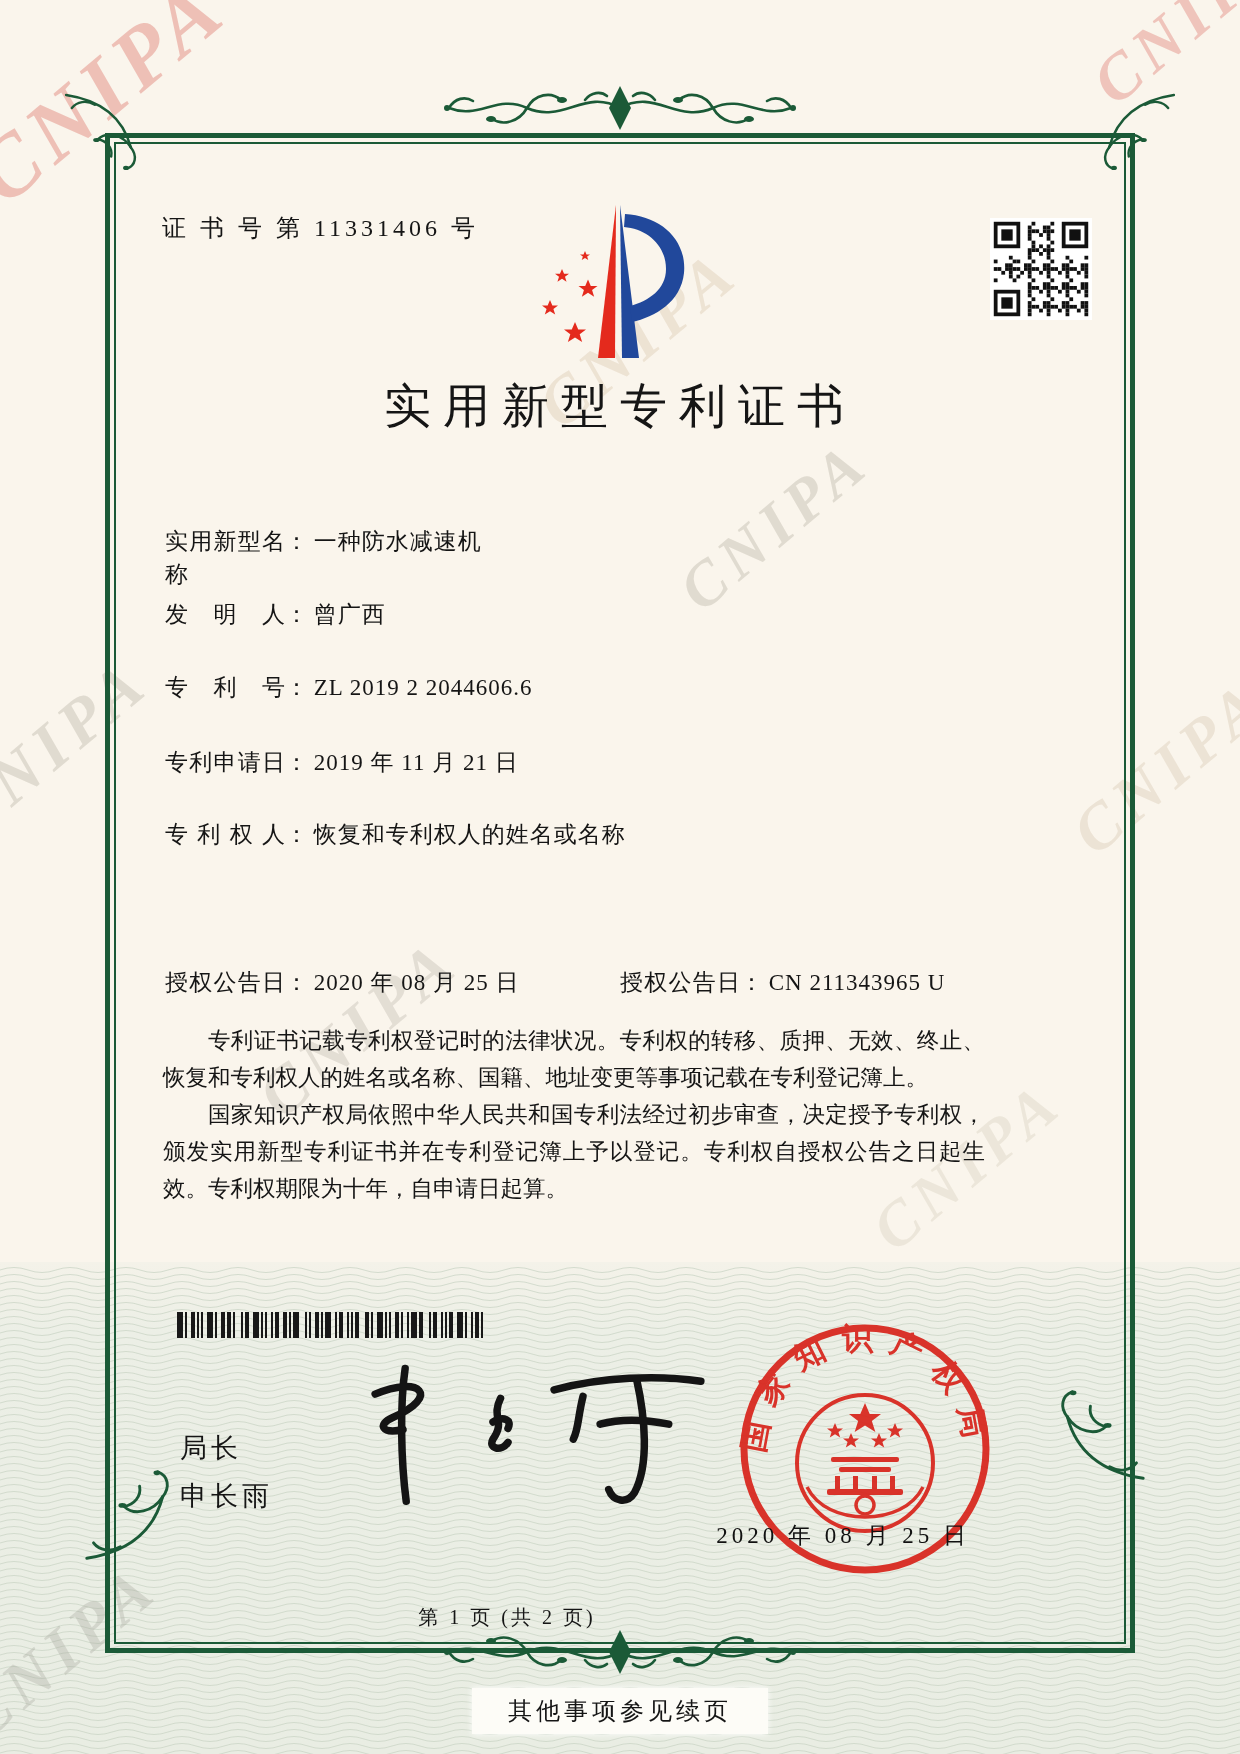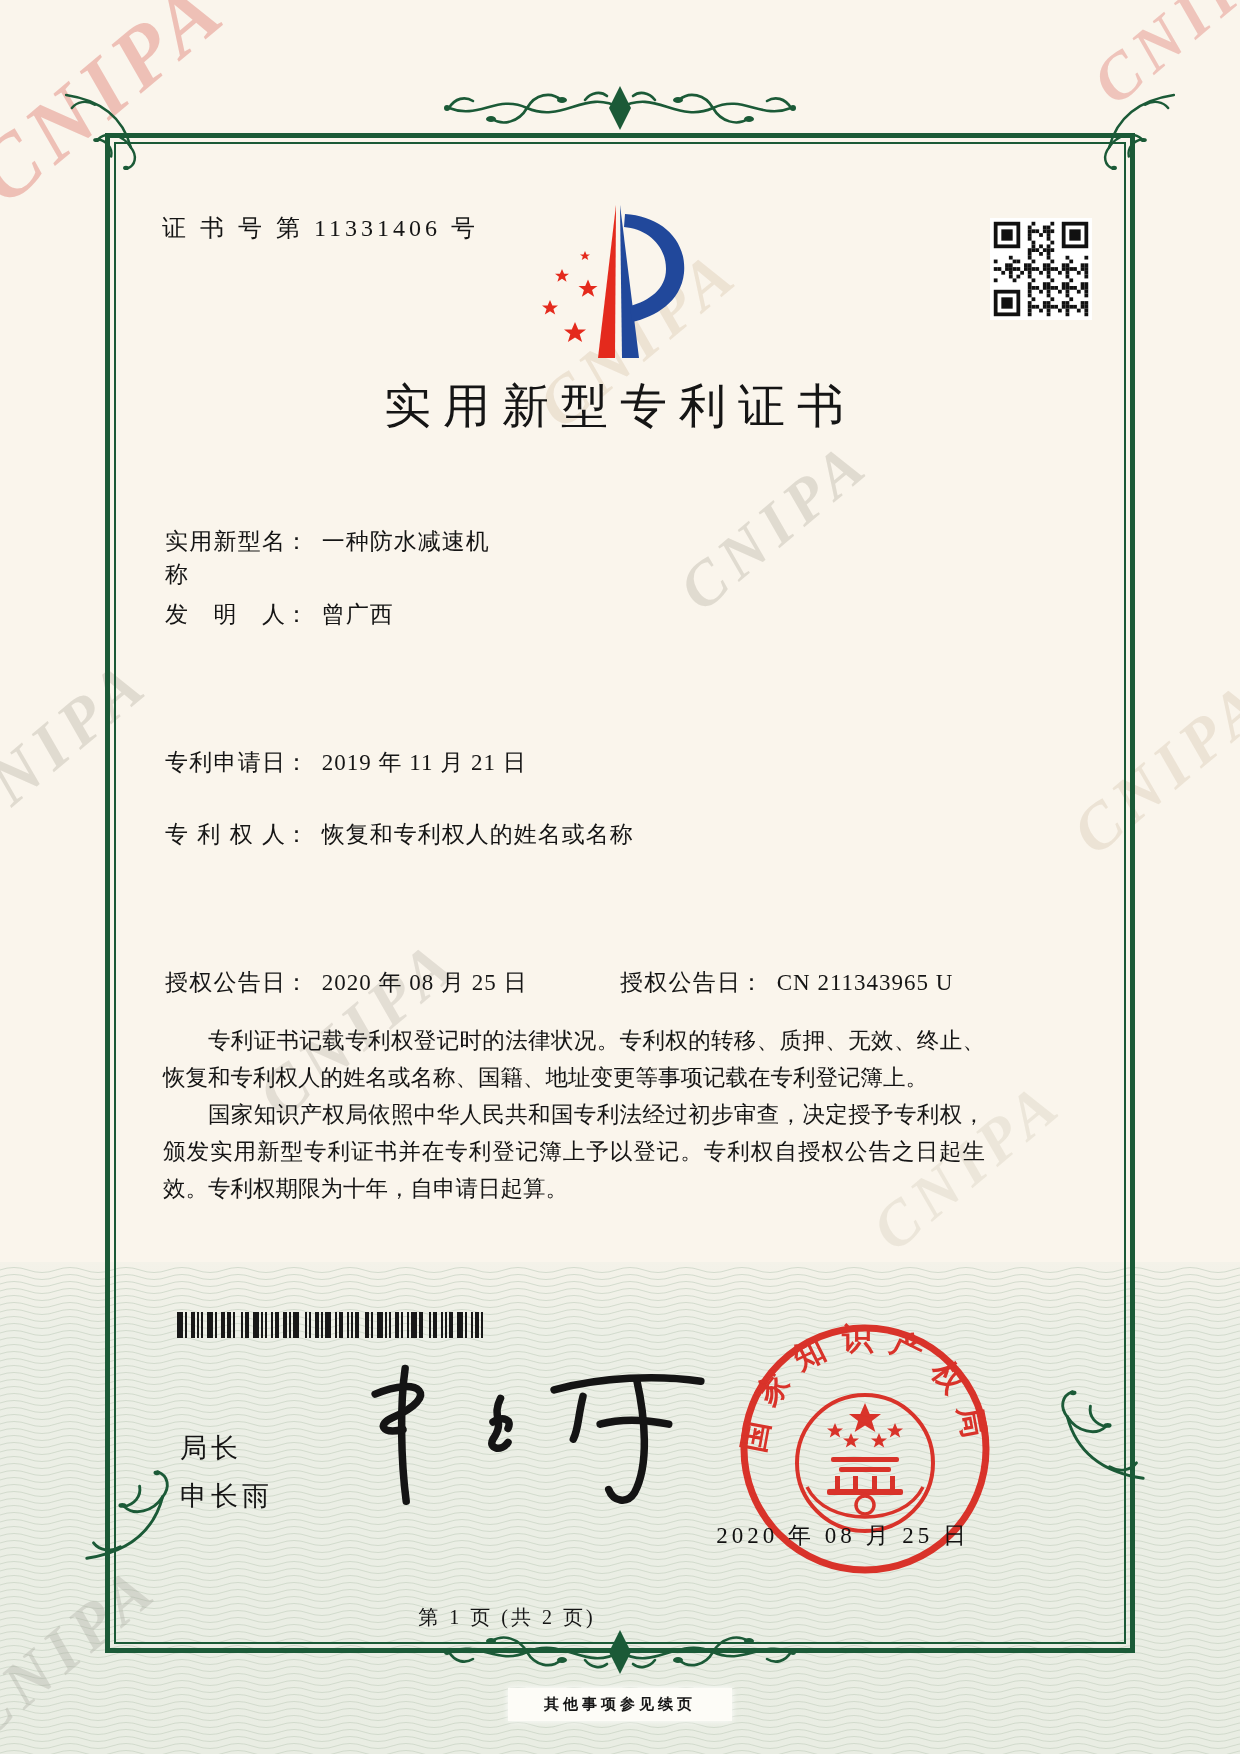--- a/index.html
+++ b/index.html
@@ -26,42 +26,42 @@
   .certno{position:absolute;left:162px;top:212px;font-size:24px;letter-spacing:4px;z-index:3;}
   .logo{position:absolute;left:515px;top:196px;z-index:3;}
   .qr{position:absolute;left:990px;top:218px;z-index:3;}
   .title{position:absolute;left:0;top:375px;width:1240px;text-align:center;font-size:47px;
          font-weight:normal;letter-spacing:12px;z-index:3;}
 
   
   .row{position:absolute;left:165px;width:860px;font-size:23px;line-height:1.45;z-index:3;}
   .lbl{display:inline-block;width:120px;text-align:justify;text-align-last:justify;vertical-align:top;}
   .colon{vertical-align:top;}
-  .val{display:inline-block;vertical-align:top;margin-left:8px;letter-spacing:1px;}
+  .val{display:inline-block;vertical-align:top;letter-spacing:1px;}
   .val.addr{width:660px;line-height:1.65;}
   .grant2{position:absolute;left:455px;top:0;white-space:nowrap;}
 
   
   .paras{position:absolute;left:163px;top:1022px;width:822px;font-size:22.5px;line-height:37px;
          text-align:justify;z-index:3;}
   .paras p{margin:0;text-indent:2em;}
 
   
   .barcode{position:absolute;left:177px;top:1312px;z-index:3;}
   .signerblock{position:absolute;left:180px;top:1424px;font-family:"Liberation Sans",sans-serif;
                font-size:27px;line-height:48px;letter-spacing:4px;z-index:3;}
   .signature{position:absolute;left:352px;top:1362px;z-index:3;}
   .seal{position:absolute;left:736px;top:1320px;z-index:4;opacity:.93;}
   .sealdate{position:absolute;left:698px;top:1520px;width:290px;text-align:center;font-size:23px;
             letter-spacing:4px;z-index:5;color:#111;}
   .pagenum{position:absolute;left:0;top:1604px;width:1014px;text-align:center;font-size:20px;
            letter-spacing:3px;z-index:3;}
   .contnote{position:absolute;left:0;top:1688px;width:1240px;text-align:center;z-index:3;}
-  .contnote span{display:inline-block;background:#fdfcf7;padding:7px 36px;font-size:15px;
-                 letter-spacing:4px;box-shadow:0 0 6px rgba(255,255,255,.9);font-weight:bold;}
+  .contnote span{display:inline-block;background:#fdfcf7;padding:7px 36px;font-size:24px;
+                 letter-spacing:4px;box-shadow:0 0 6px rgba(255,255,255,.9);}
 </style>
 </head>
 <body>
 
 <svg width="0" height="0" style="position:absolute" aria-hidden="true">
   <defs>
     <path id="st" d="M0,-10L2.94,-3.09L10,-3.09L4.28,1.18L6.47,8.09L0,4L-6.47,8.09L-4.28,1.18L-10,-3.09L-2.94,-3.09Z"></path>
     <g id="curl" fill="none" stroke="#1b5a37" stroke-width="3" stroke-linecap="round">
       <path d="M95,6 C55,12 26,32 16,70"></path>
       <path d="M16,70 C26,54 46,50 56,60 C46,62 38,70 40,81"></path>
@@ -387,20 +387,24 @@
   <div class="title">实用新型专利证书</div>
 
   <div class="row" style="top:525px">
     <span class="lbl">实用新型名称</span><span class="colon">：</span>
     <span class="val">一种防水减速机</span>
   </div>
   <div class="row" style="top:598px">
     <span class="lbl">发明人</span><span class="colon">：</span>
     <span class="val">曾广西</span>
   </div>
+  <div class="row" style="top:671px">
+    <span class="lbl">专利号</span><span class="colon">：</span>
+    <span class="val">ZL 2019 2 2044606.6</span>
+  </div>
   <div class="row" style="top:746px">
     <span class="lbl">专利申请日</span><span class="colon">：</span>
     <span class="val">2019 年 11 月 21 日</span>
   </div>
   <div class="row" style="top:818px">
     <span class="lbl">专利权人</span><span class="colon">：</span>
     <span class="val">恢复和专利权人的姓名或名称</span>
   </div>
   <div class="row" style="top:966px">
     <span class="lbl">授权公告日</span><span class="colon">：</span>

